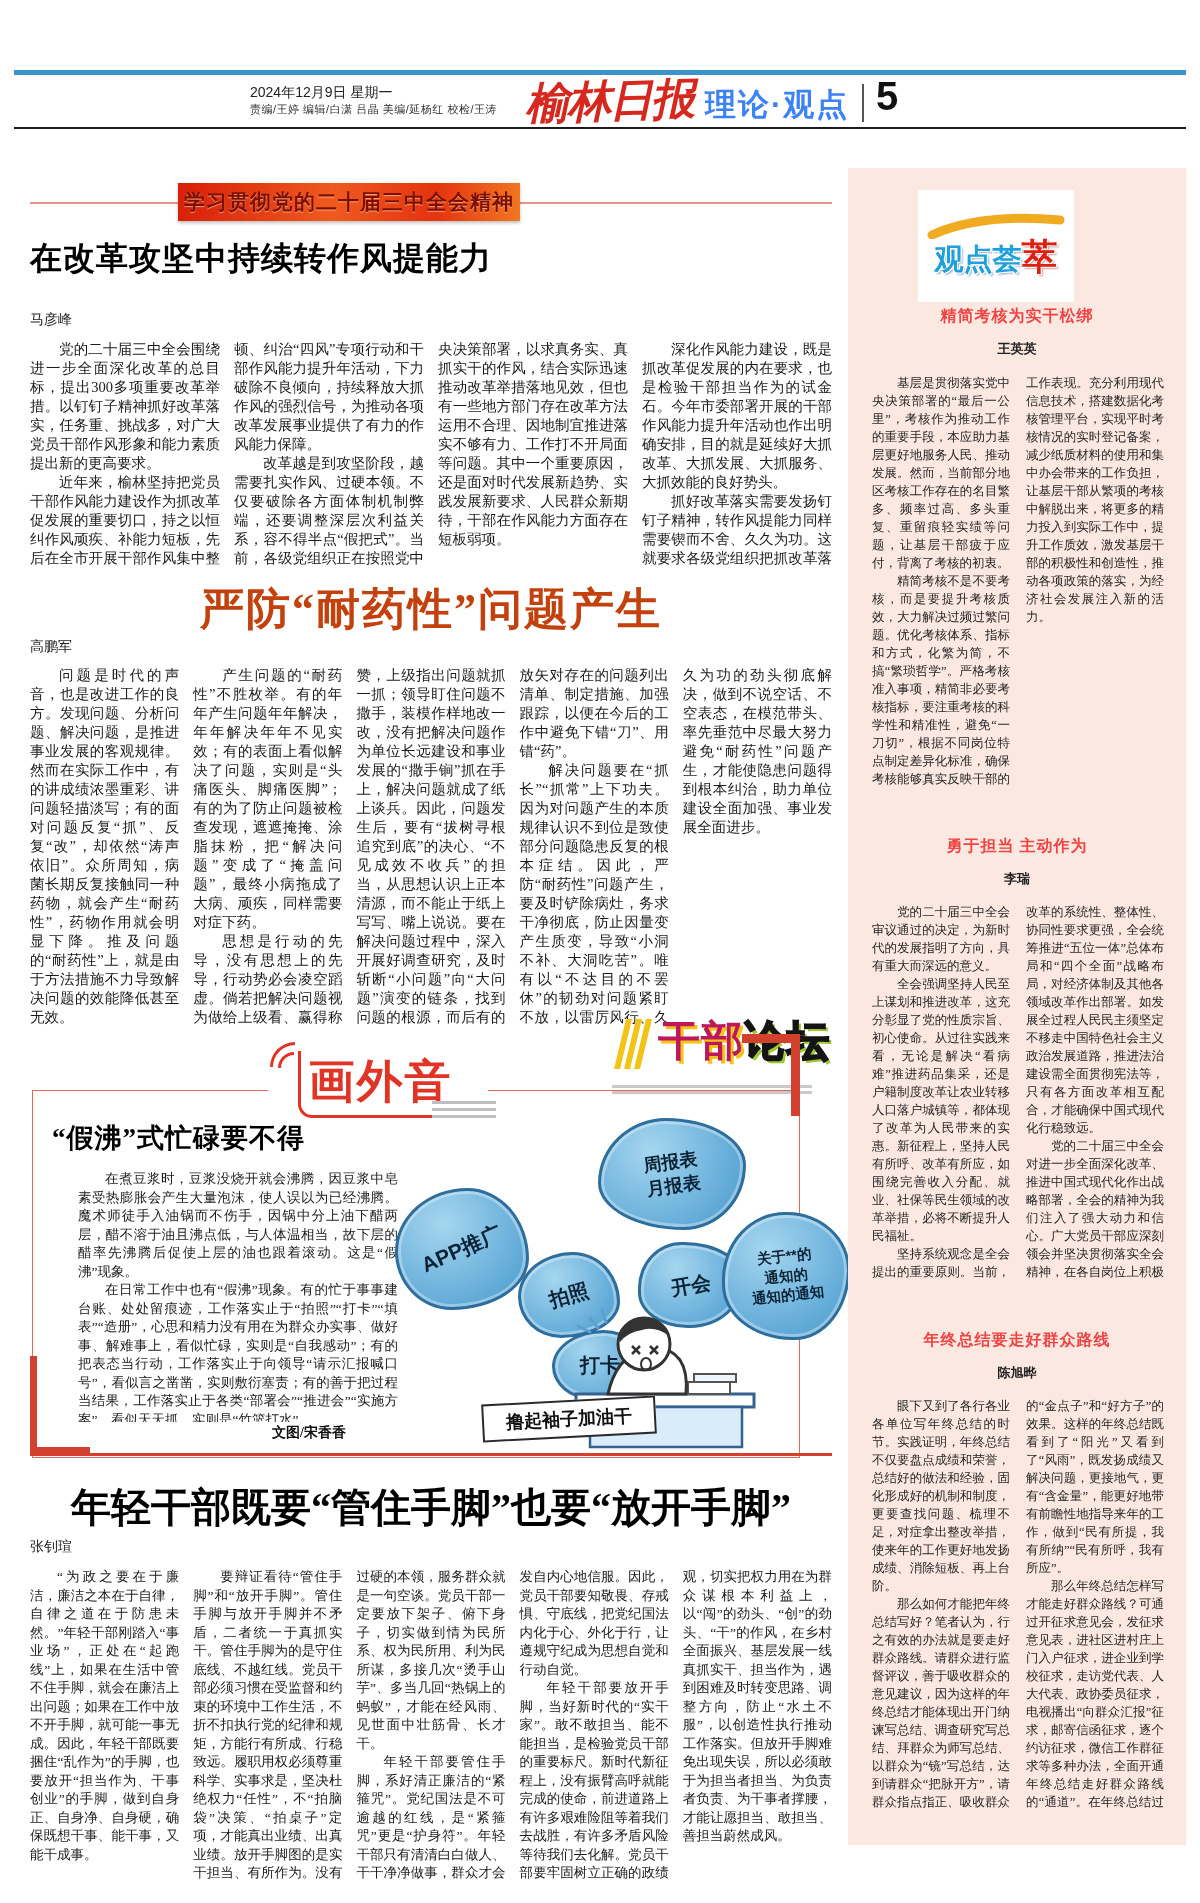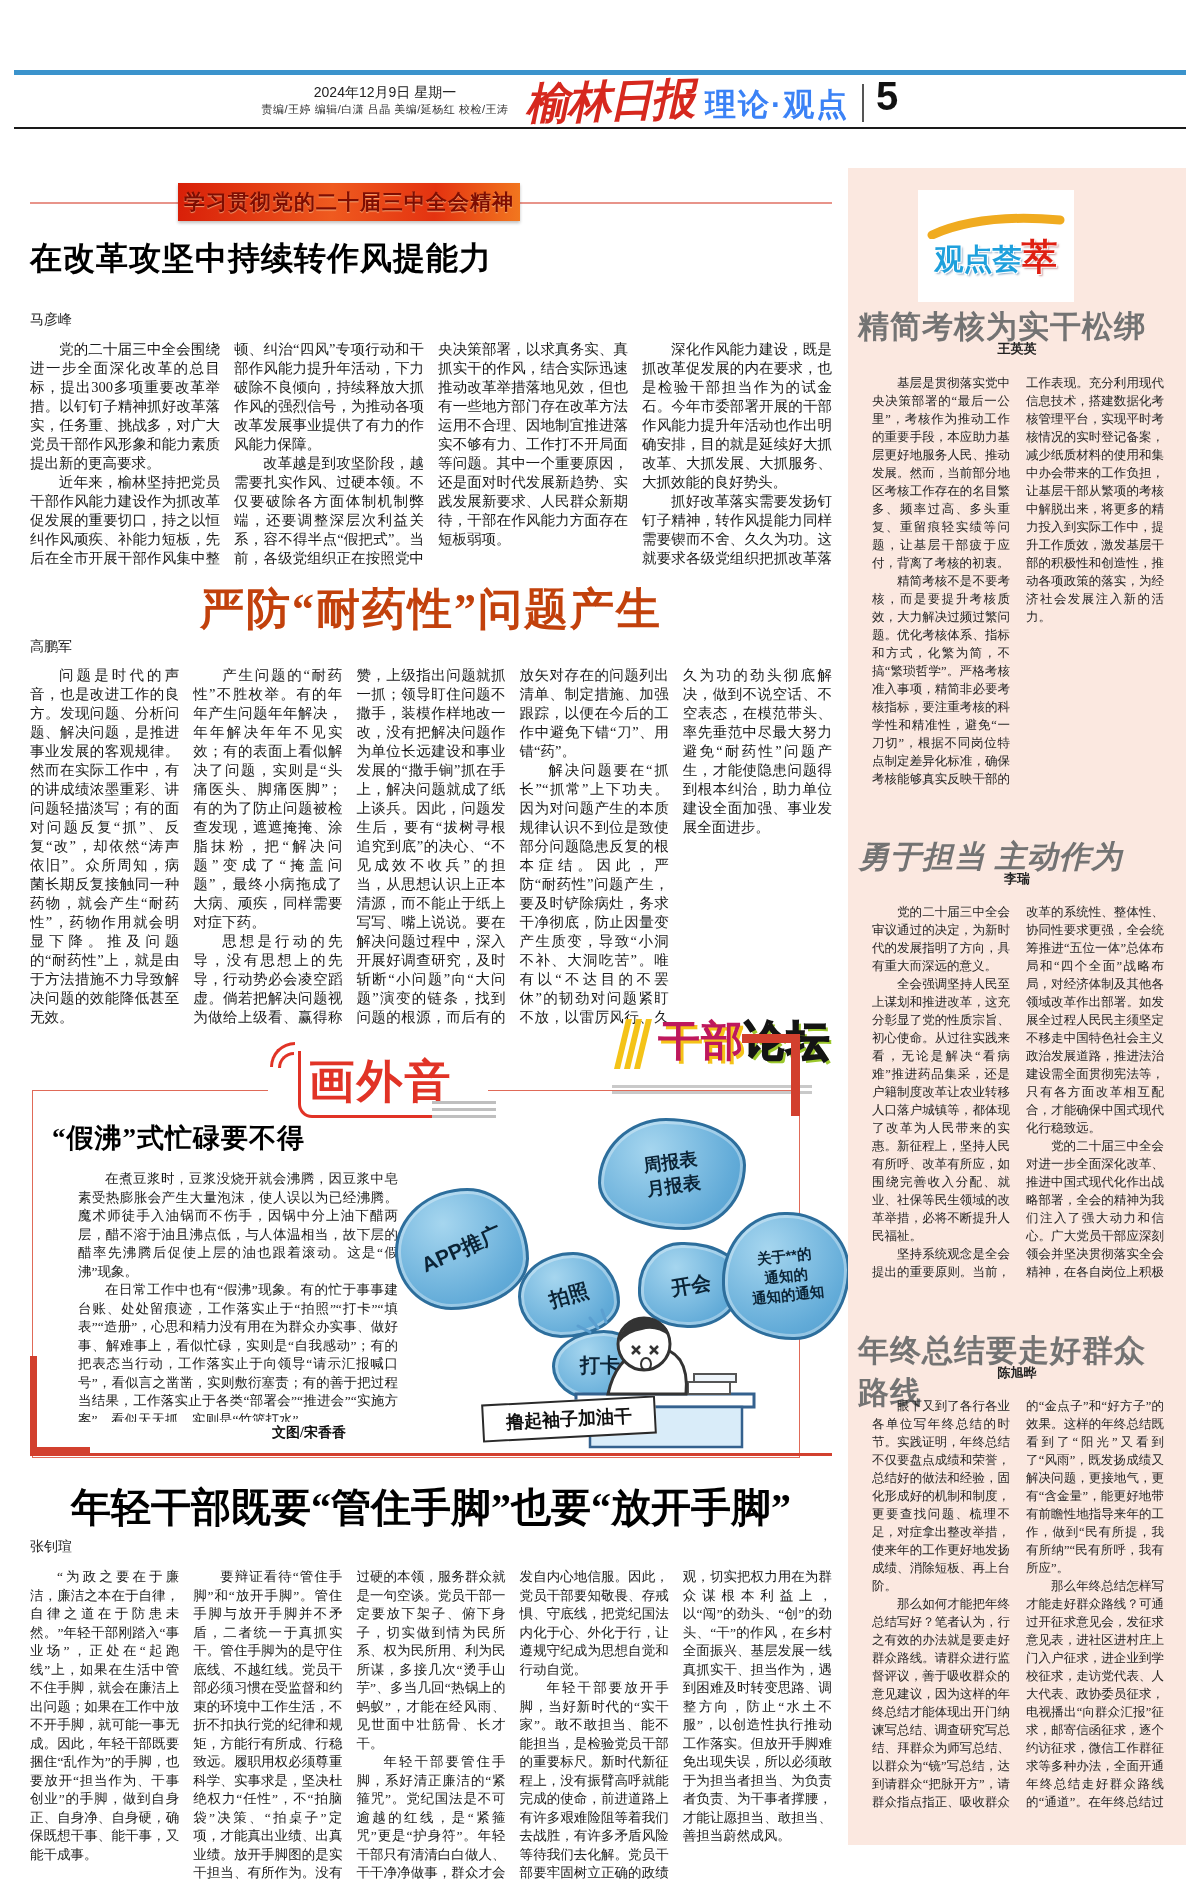--- a/index.html
+++ b/index.html
@@ -2,21 +2,21 @@
 <html><head>
 <meta charset="utf-8">
 <style>
   html,body{margin:0;padding:0;background:#ffffff;}
   .page{position:relative;width:1200px;height:1903px;background:#fff;overflow:hidden;
         font-family:"Liberation Serif","DejaVu Serif",serif;color:#1a1a1a;}
   .abs{position:absolute;}
   
   .rule-blue{left:14px;top:70px;width:1172px;height:5px;background:#3b93cc;}
   .rule-black{left:14px;top:127px;width:1172px;height:2px;background:#1a1a1a;}
-  .dateblock{left:250px;top:82px;width:270px;text-align:center;line-height:1.45;
+  .dateblock{left:250px;top:82px;width:270px;text-align:left;line-height:1.45;
              font-family:"Liberation Sans","DejaVu Sans",sans-serif;}
   .dateblock .d1{font-size:14px;color:#222;}
   .dateblock .d2{font-size:11px;color:#333;letter-spacing:.5px;}
   .masthead{left:525px;top:72px;width:175px;font-size:44px;font-weight:bold;color:#d6281e;
             font-family:"DejaVu Sans","Liberation Sans",sans-serif;font-style:italic;
             transform:rotate(-2deg);letter-spacing:-2px;}
   .section-title{left:705px;top:84px;font-size:31px;font-weight:bold;color:#3b82f6;
             font-family:"Liberation Sans","DejaVu Sans",sans-serif;letter-spacing:2px;}
   .hdr-div{left:862px;top:84px;width:2px;height:38px;background:#555;}
   .page-no{left:876px;top:74px;font-size:40px;font-weight:bold;color:#111;
@@ -94,26 +94,26 @@
   .a4-by{left:30px;top:1538px;width:802px;}
   .a4-body{left:30px;top:1568px;width:802px;height:322px;font-size:13.5px;line-height:18.5px;
            column-count:5;column-gap:14px;column-fill:auto;}
   
   .sidebar{left:848px;top:168px;width:338px;height:1677px;background:#fbe8e0;}
   .vp-logo{left:918px;top:190px;width:156px;height:112px;background:#fff;display:flex;flex-direction:column;
            align-items:center;justify-content:center;text-align:center;}
   .vp-row{font-family:"Liberation Sans","DejaVu Sans",sans-serif;font-weight:900;margin-top:-6px;}
   .vp-blue{font-size:29px;color:#1fa0dc;text-shadow:1px 1px 0 #fff,-1px -1px 0 #fff,1px -1px 0 #fff,-1px 1px 0 #fff,2px 2px 2px rgba(0,60,120,.45);}
   .vp-red{font-size:36px;color:#df1f12;text-shadow:1px 1px 0 #fff,2px 2px 2px rgba(120,0,0,.4);}
-  .sb-title{left:858px;width:318px;text-align:left;font-size:31px;font-weight:bold;color:#737373;letter-spacing:1px;}
+  .sb-title{left:858px;width:318px;text-align:center;font-size:16px;font-weight:bold;color:#ef4444;letter-spacing:1px;}
   .sb-by{left:858px;width:318px;text-align:center;font-size:13px;font-weight:bold;color:#222;}
   .sb-body{left:872px;width:292px;font-size:12.5px;line-height:18px;color:#262626;
            column-count:2;column-gap:16px;column-fill:auto;}
   .sbA-t{top:306px;} .sbA-b{top:340px;} .sbA-body{top:374px;height:418px;}
-  .sbB-t{top:836px;font-style:italic;} .sbB-b{top:870px;} .sbB-body{top:903px;height:383px;}
+  .sbB-t{top:836px;} .sbB-b{top:870px;} .sbB-body{top:903px;height:383px;}
   .sbC-t{top:1330px;} .sbC-b{top:1364px;} .sbC-body{top:1397px;height:424px;}
 </style>
 </head>
 <body>
 
 <div class="page">
 
   <div class="abs rule-blue"></div>
   <div class="abs dateblock">
     <div class="d1">2024年12月9日  星期一</div>

